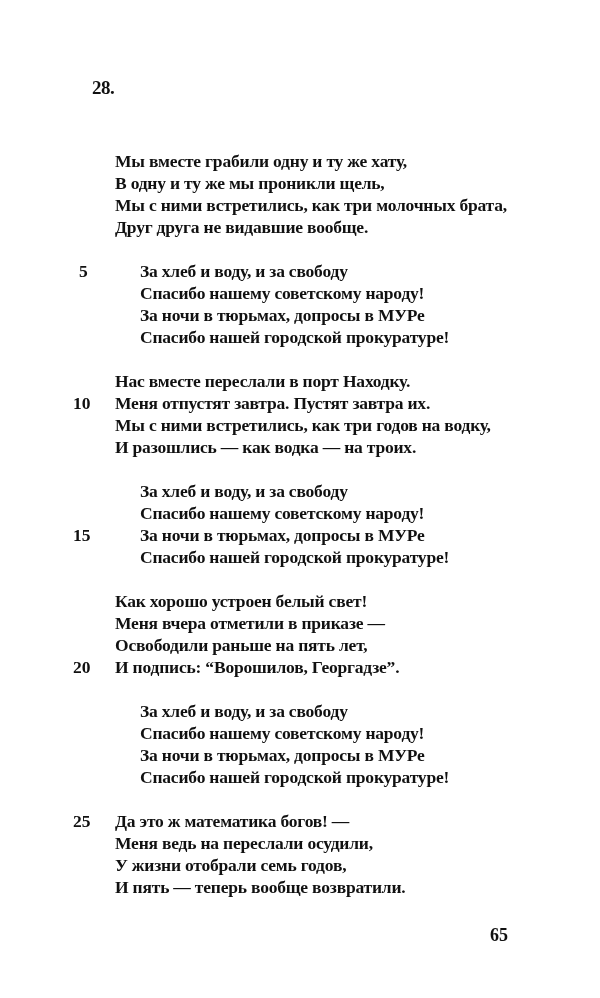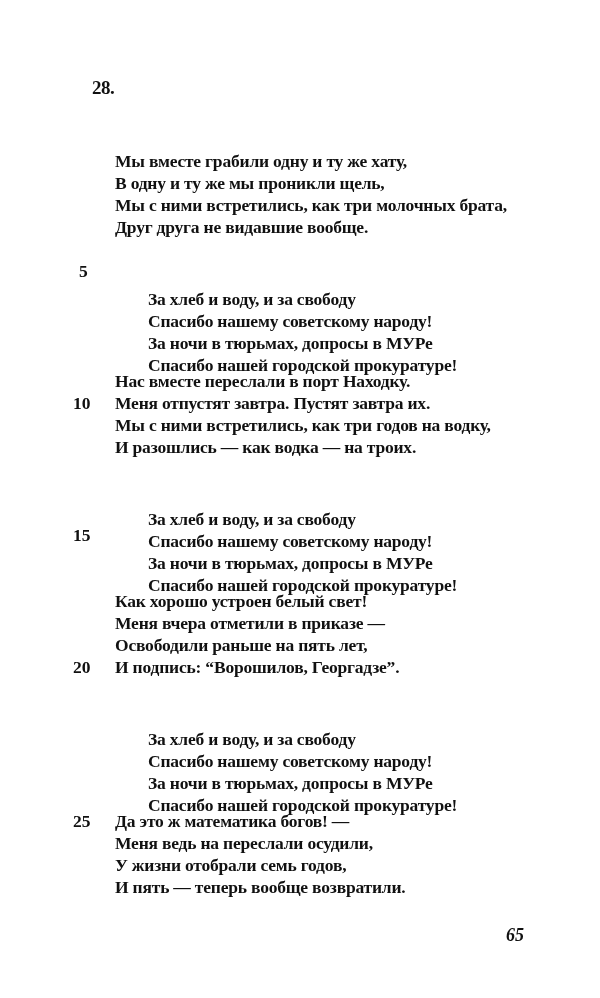--- a/index.html
+++ b/index.html
@@ -38,34 +38,33 @@
     }
     .line {
       position: absolute;
       font-size: 17.5px;
       font-weight: bold;
       white-space: nowrap;
       letter-spacing: -0.2px;
       line-height: 22px;
     }
     .verse { left: 115px; }
-    .chorus { left: 148px; margin-top: 28px; }
+    .chorus { left: 140px; }
     .line-number {
       position: absolute;
       font-size: 17.5px;
       font-weight: bold;
       line-height: 22px;
     }
     .page-number {
       position: absolute;
-      left: 506px;
+      left: 490px;
       top: 925px;
       font-size: 18px;
       font-weight: bold;
-      font-style: italic;
     }
   </style>
 </head>
 <body>
 
 <div class="page">
 
   <div class="poem-number">28.</div>
 
   <div>

